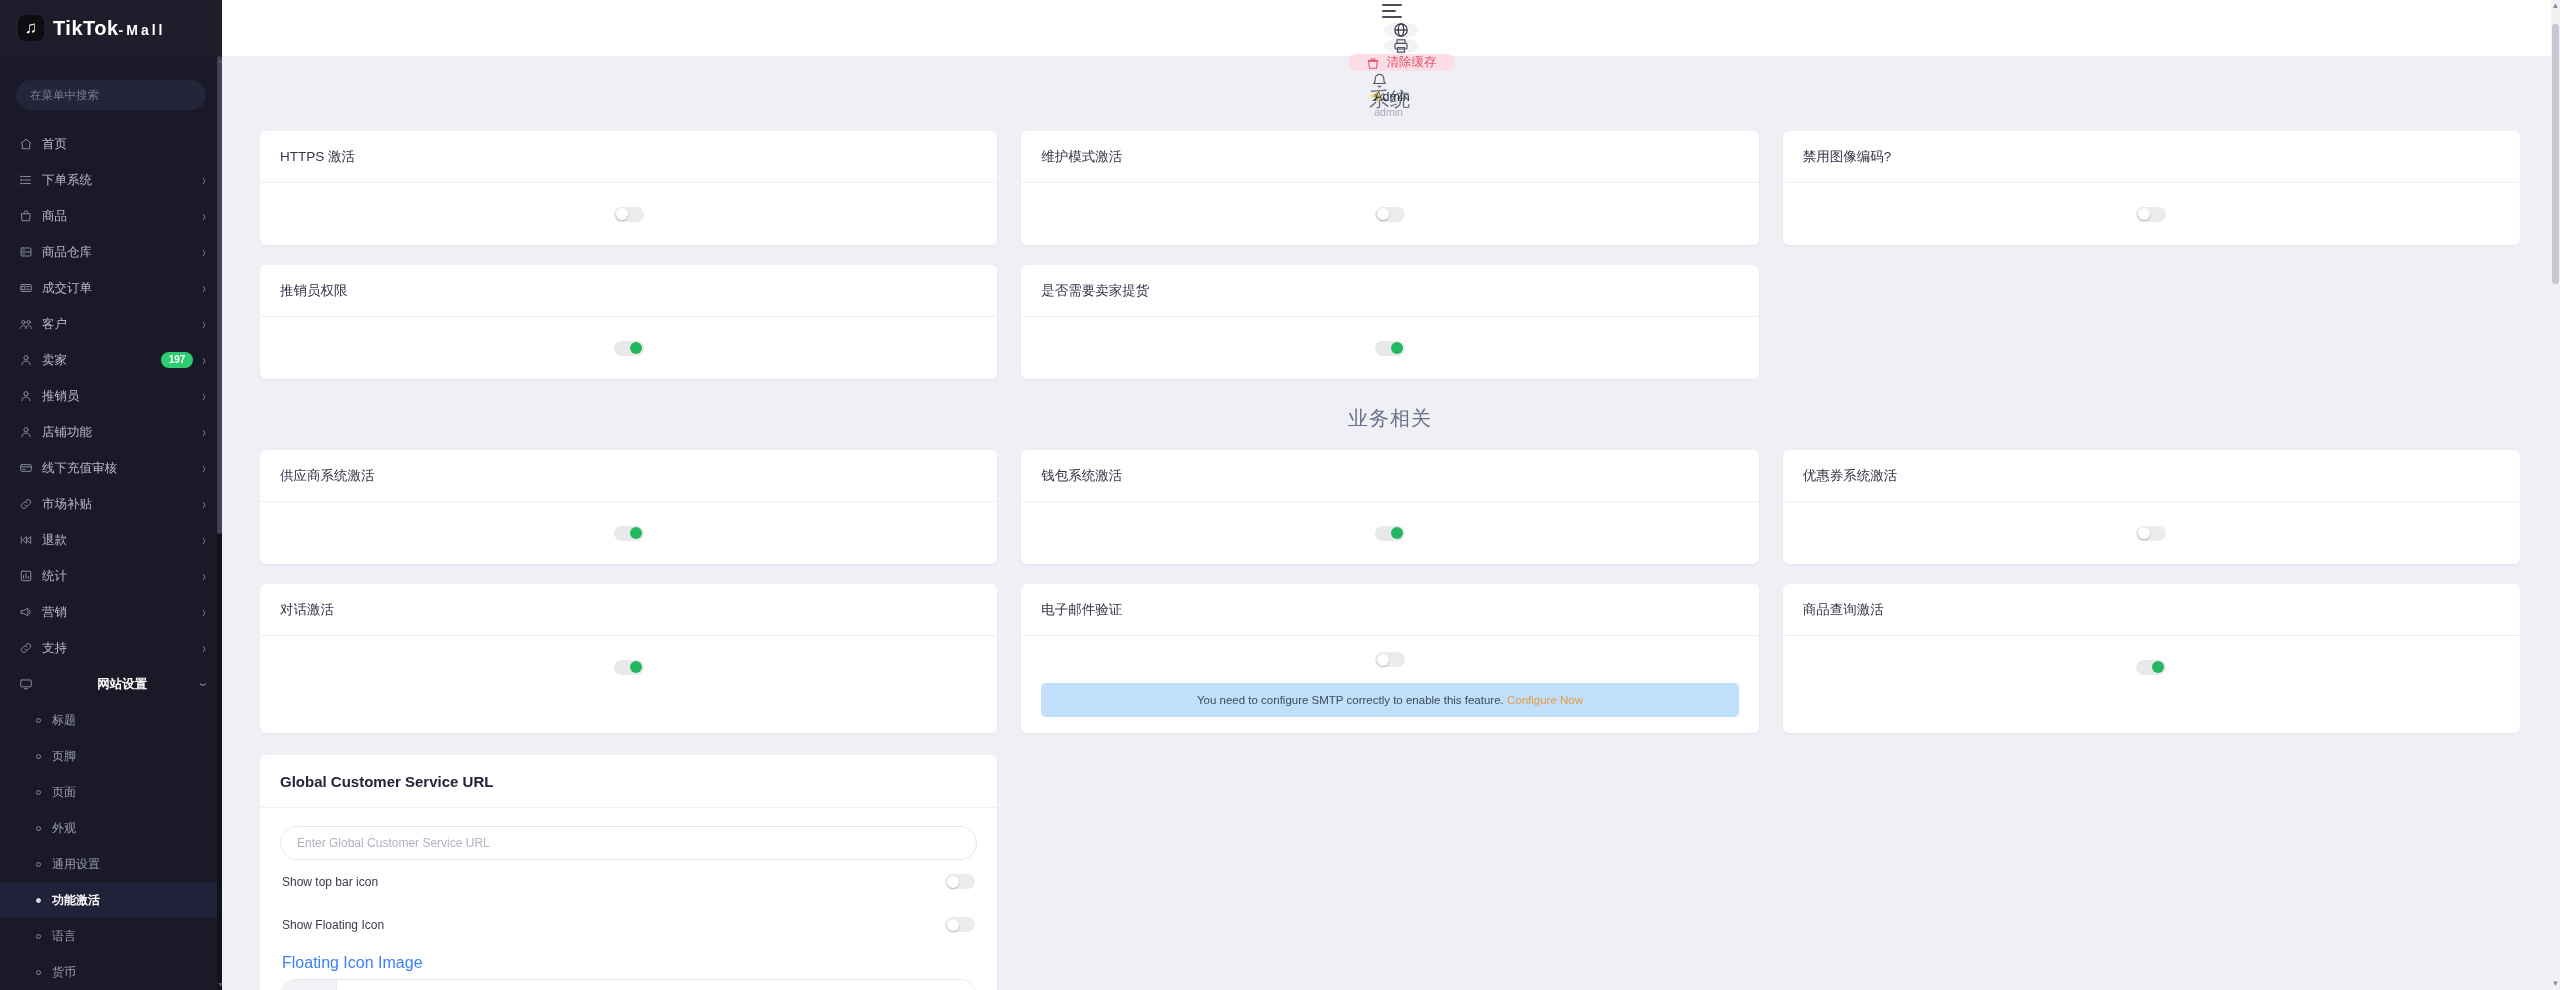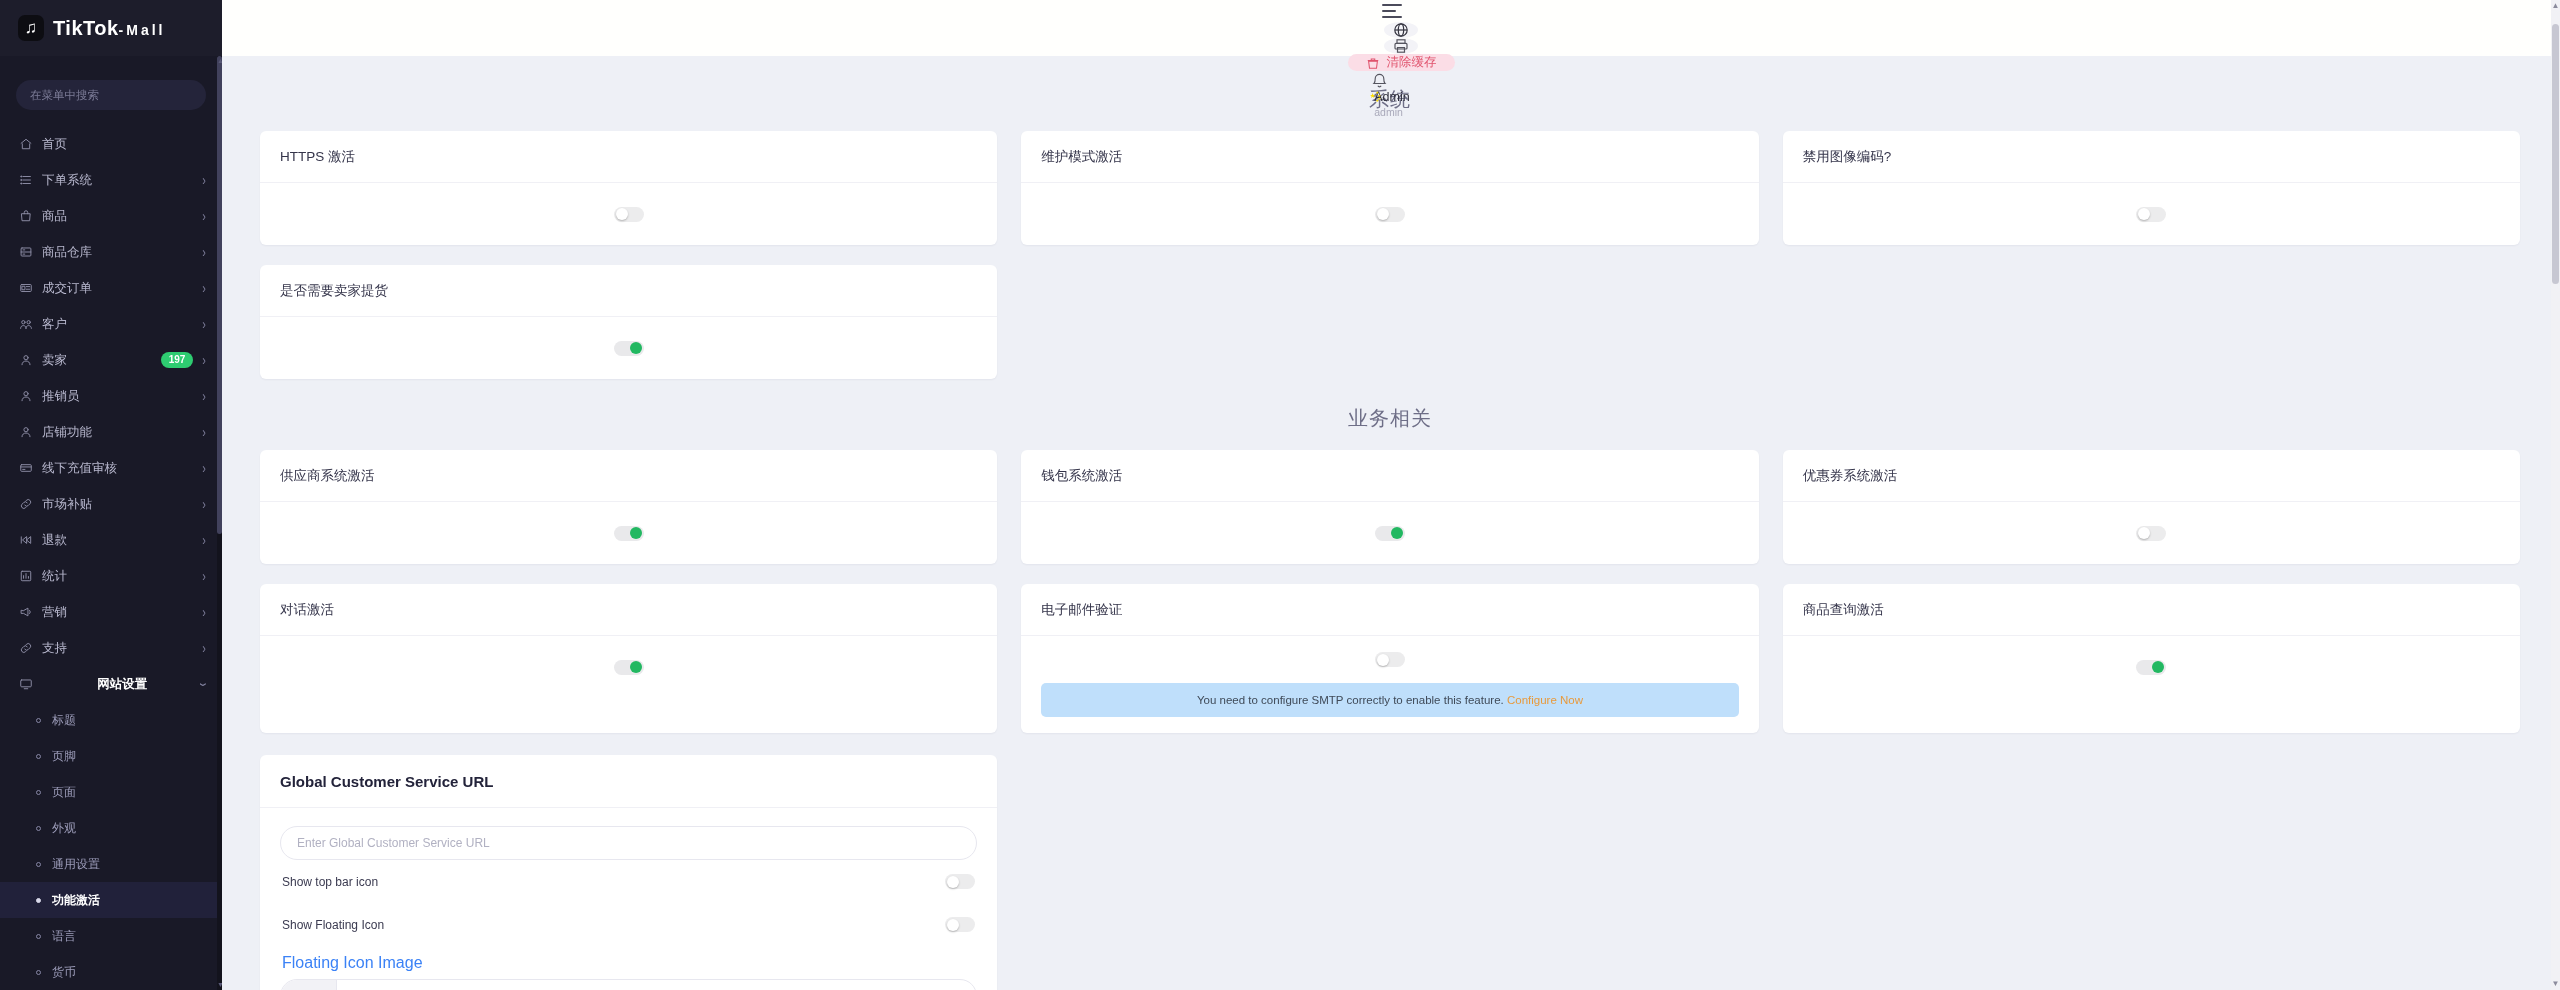--- a/index.html
+++ b/index.html
@@ -582,20 +582,28 @@
             </div>
             <div class="card">
               <div class="card-head">禁用图像编码?</div>
               <div class="card-body">
                 <span class="toggle">
                   <span class="knob"></span>
                 </span>
               </div>
             </div>
             <div class="card">
+              <div class="card-head">推销员权限</div>
+              <div class="card-body">
+                <span class="toggle on">
+                  <span class="knob"></span>
+                </span>
+              </div>
+            </div>
+            <div class="card">
               <div class="card-head">是否需要卖家提货</div>
               <div class="card-body">
                 <span class="toggle on">
                   <span class="knob"></span>
                 </span>
               </div>
             </div>
           </div>
 
         <h2 class="section-title" style="margin-top:26px;">业务相关</h2>

